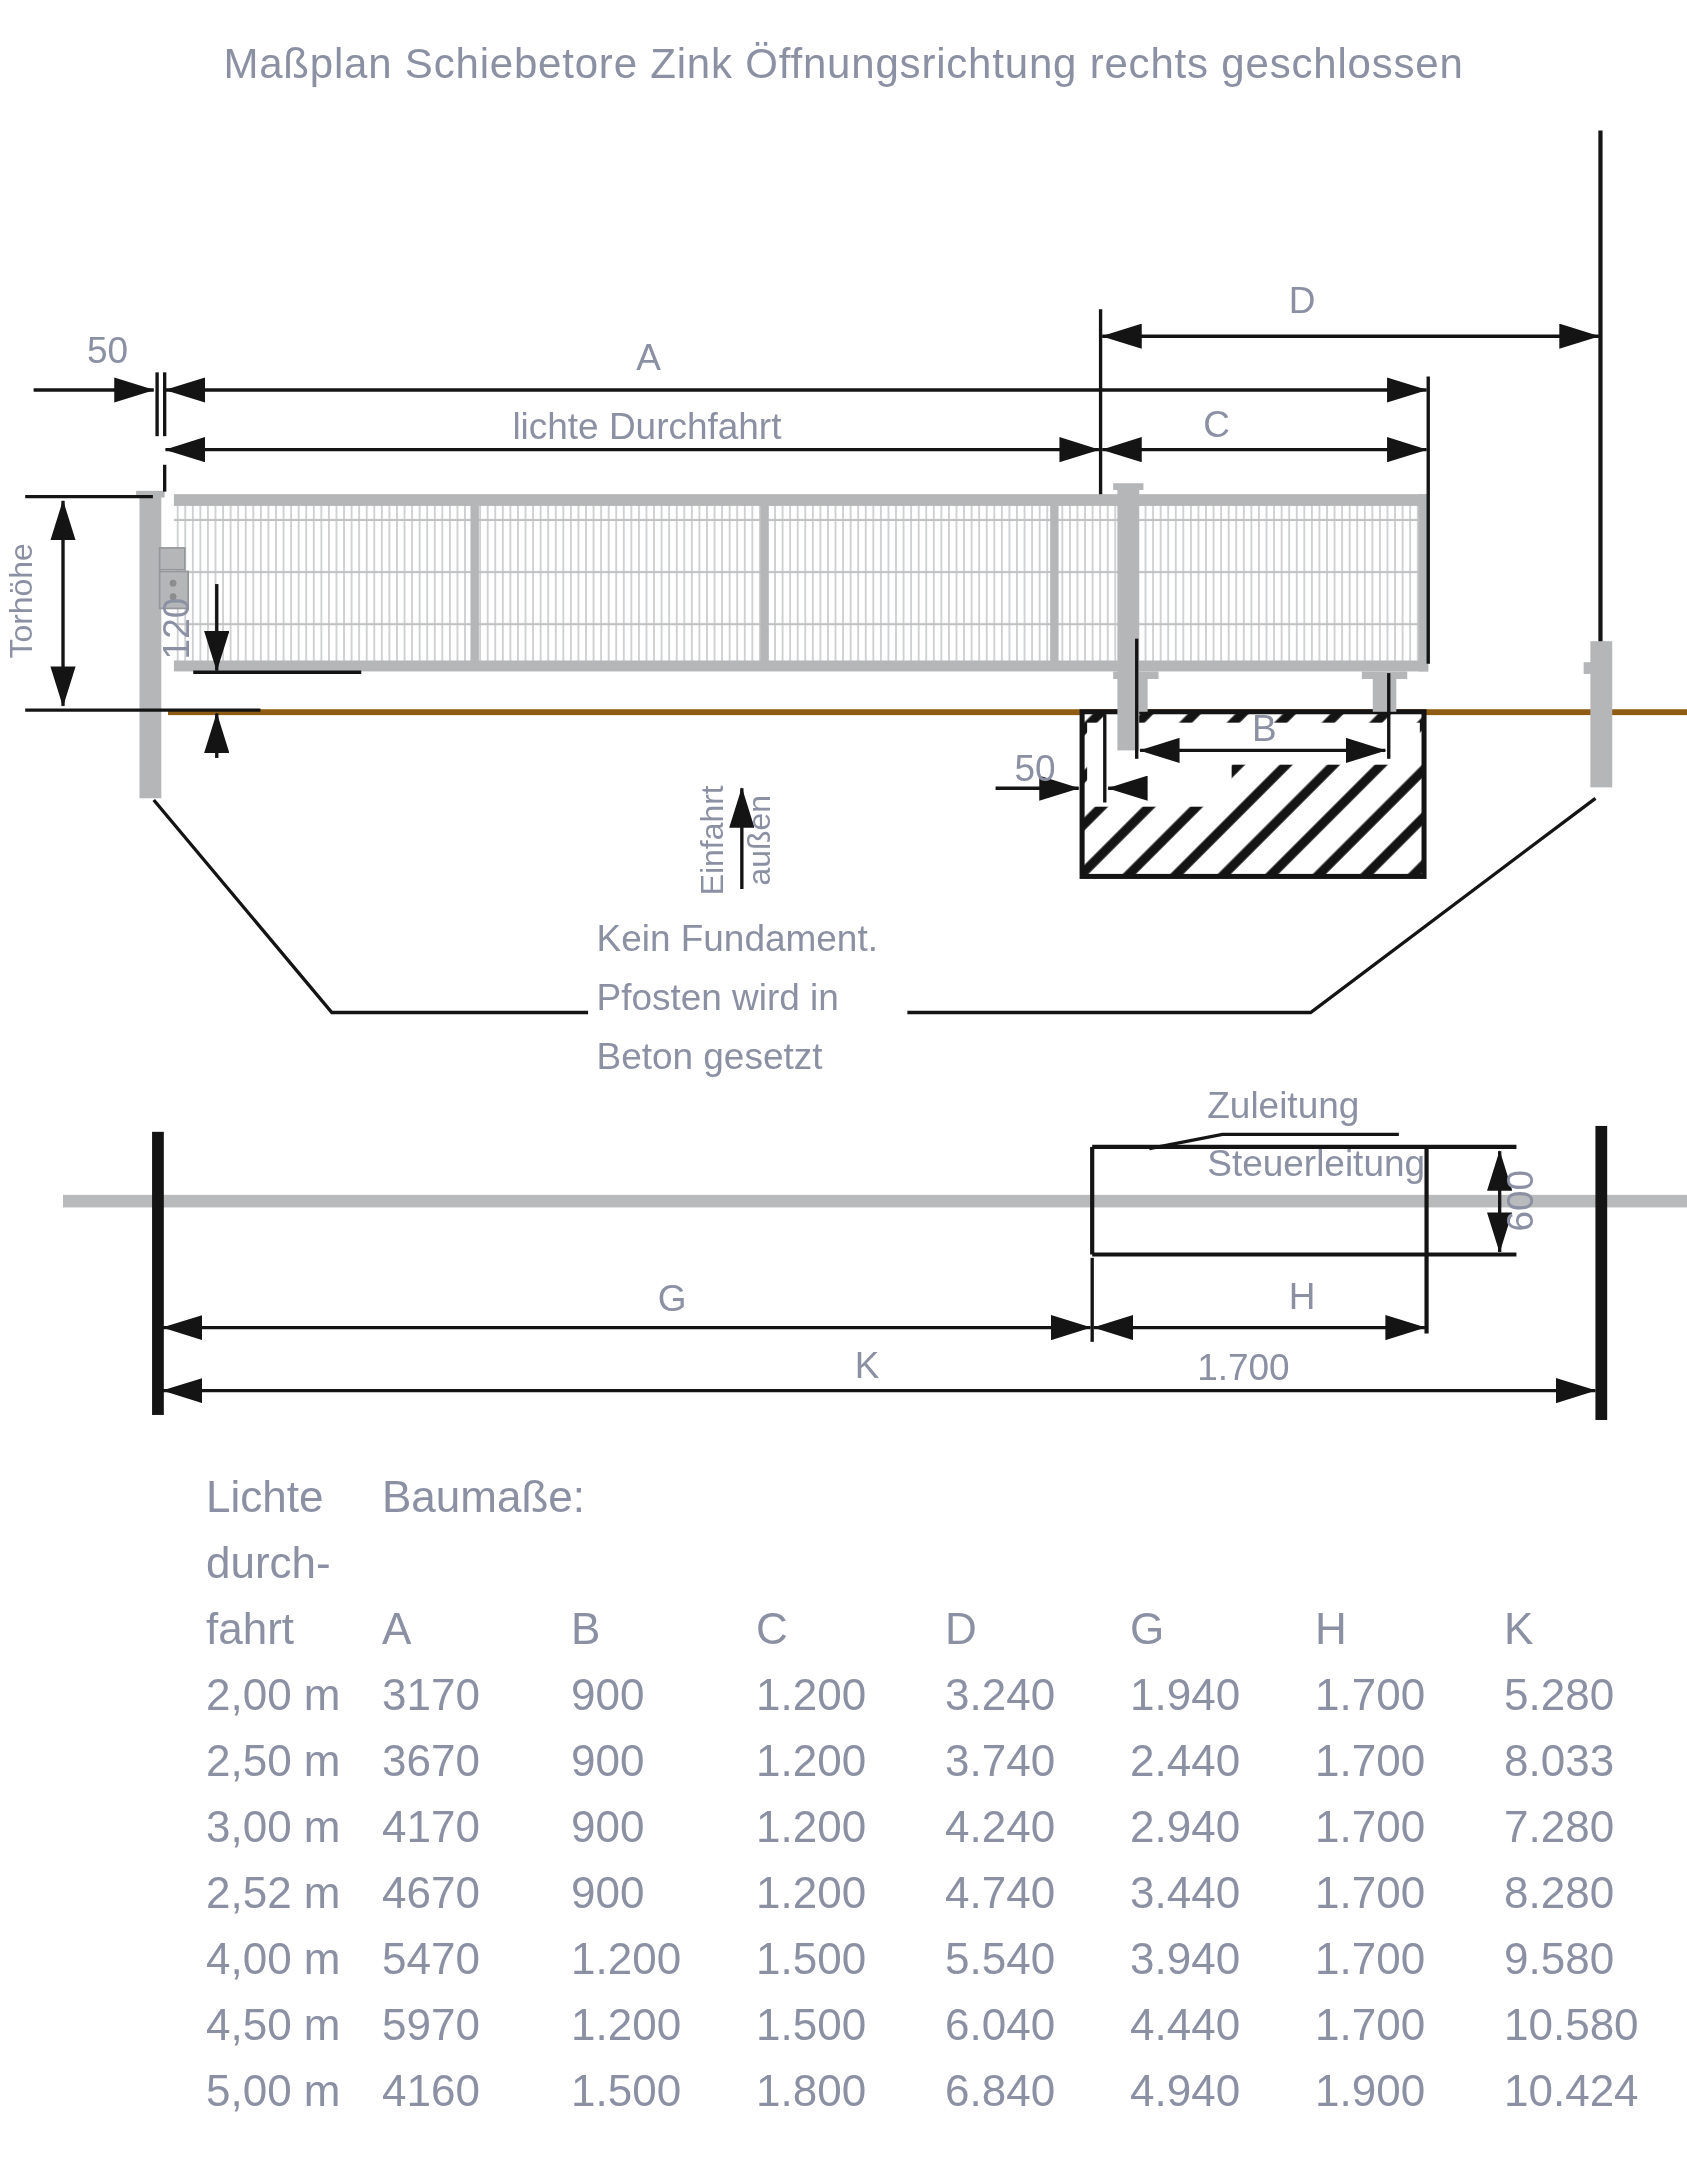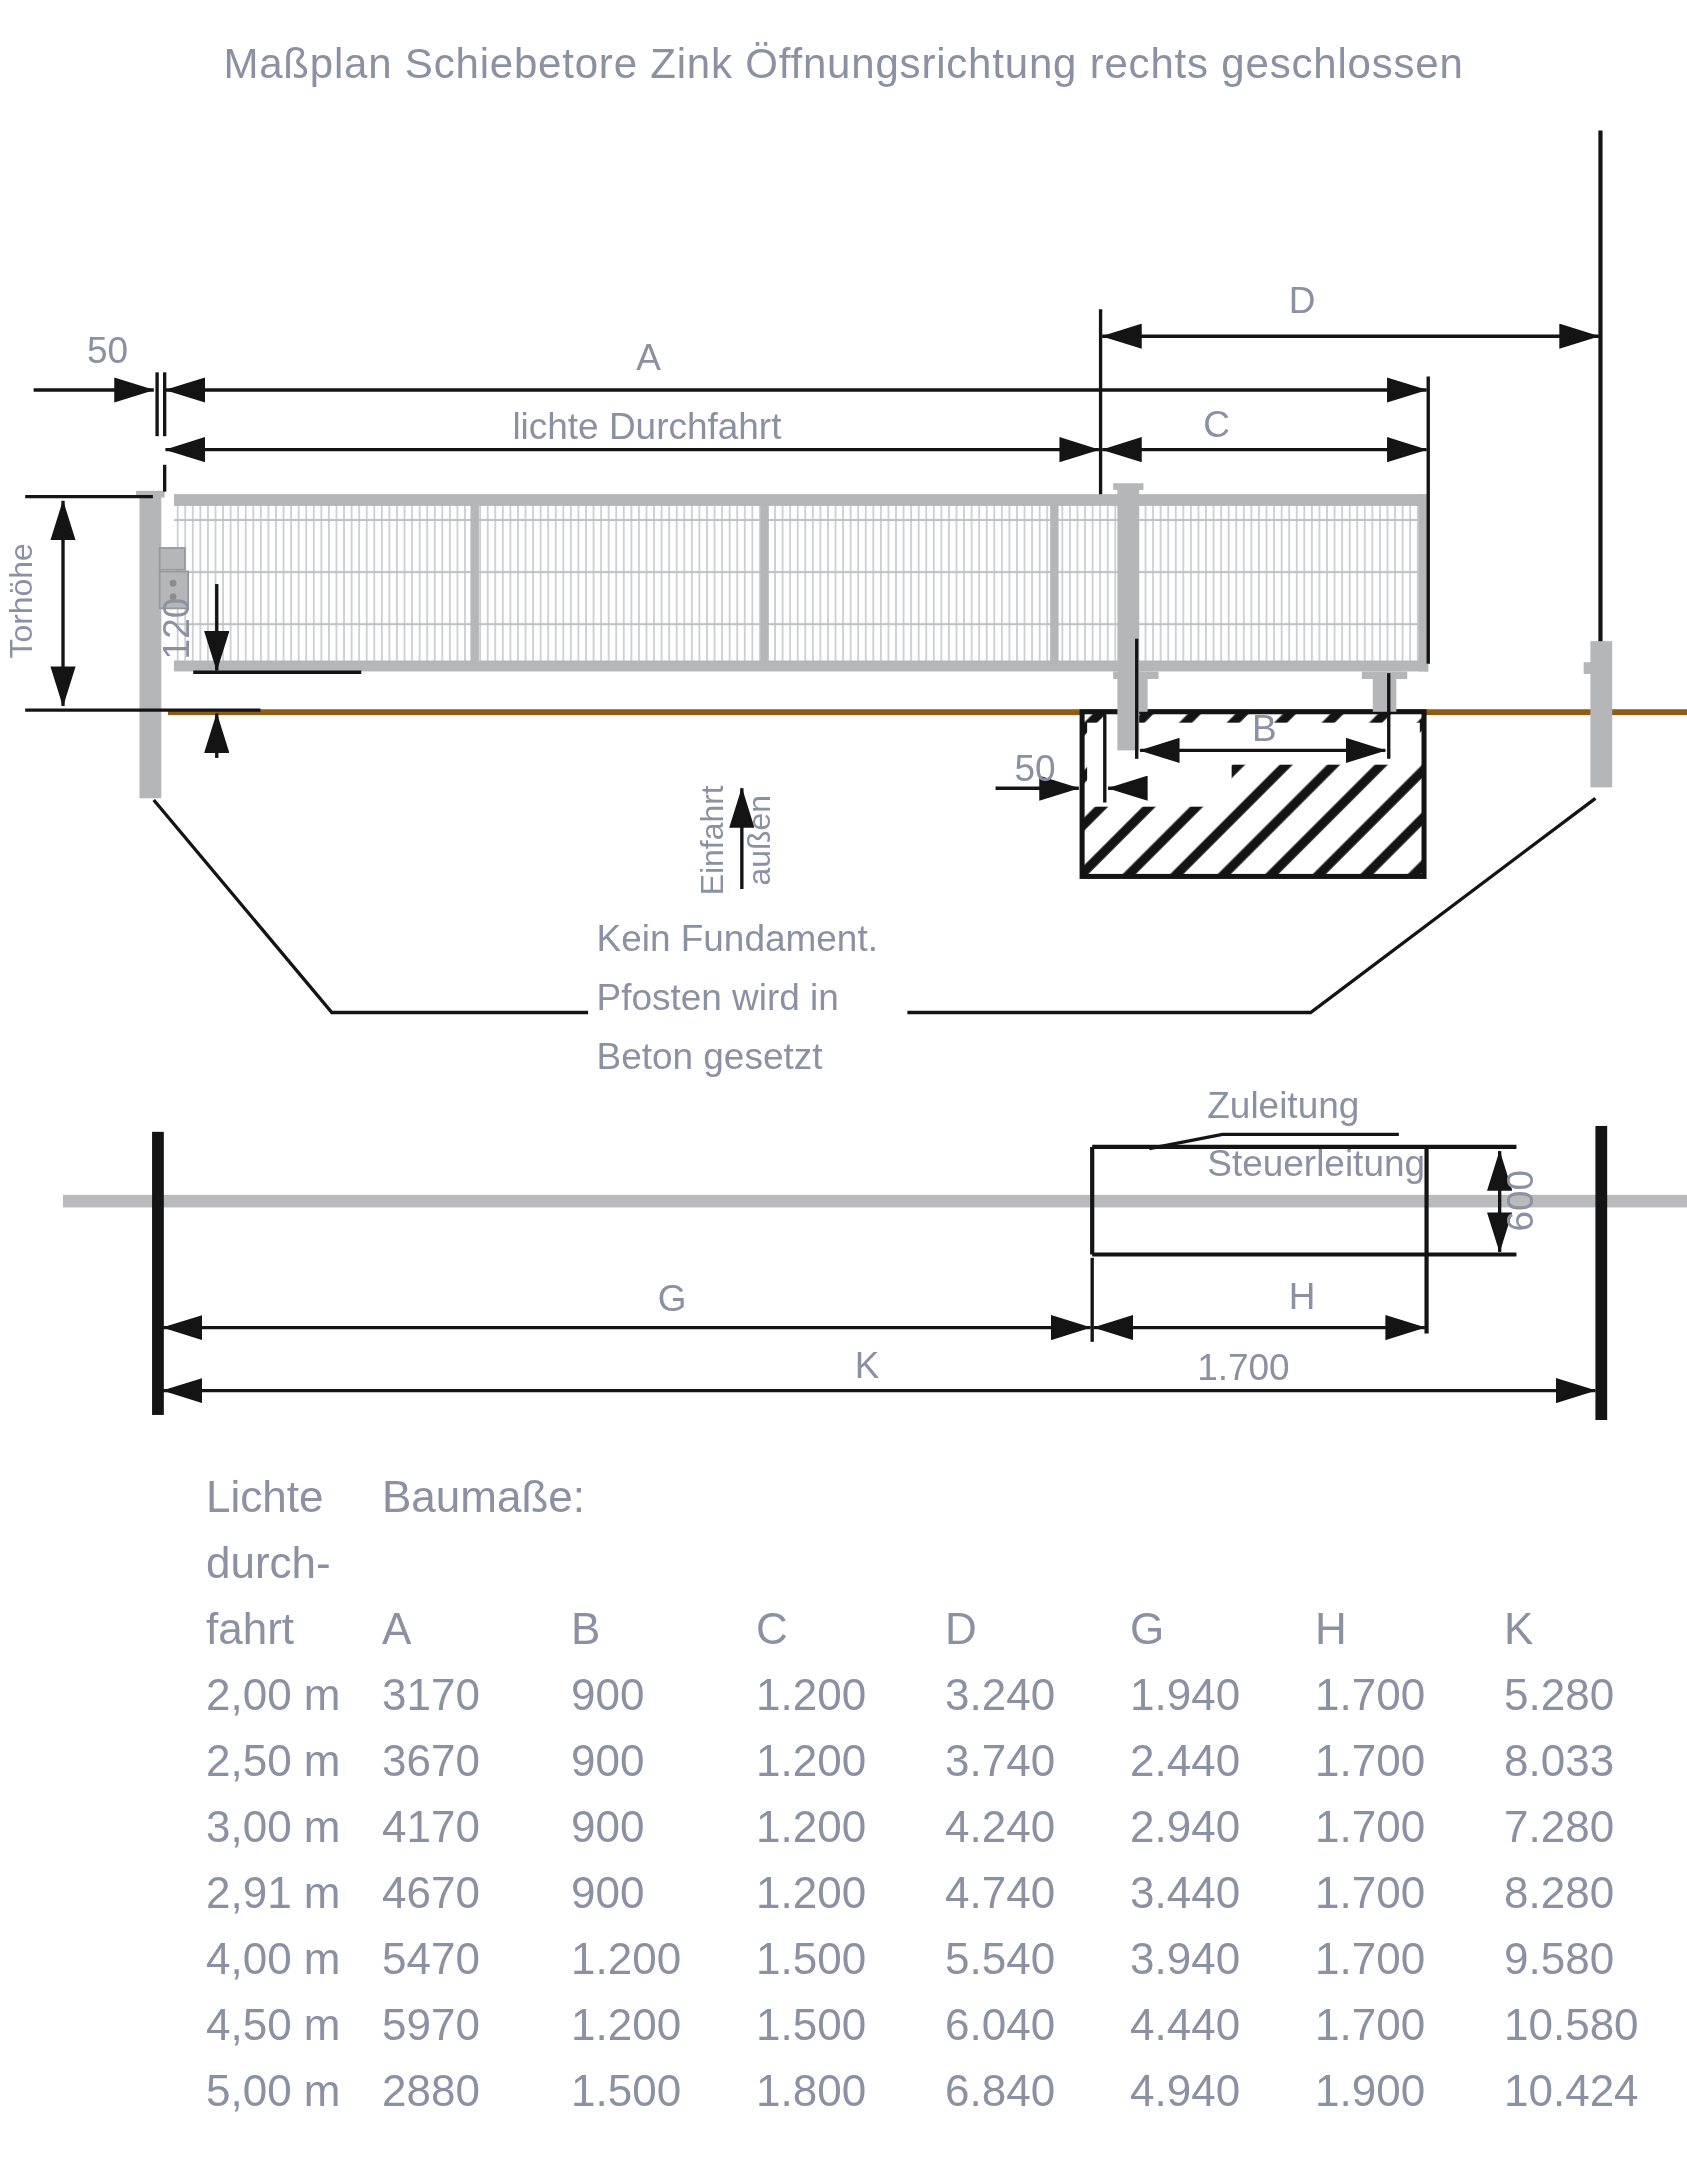--- a/index.html
+++ b/index.html
@@ -208,21 +208,21 @@
 
     <div class="c">3,00 m</div>
     <div class="c">4170</div>
     <div class="c">900</div>
     <div class="c">1.200</div>
     <div class="c">4.240</div>
     <div class="c">2.940</div>
     <div class="c">1.700</div>
     <div class="c">7.280</div>
 
-    <div class="c">2,91 m</div>
+    <div class="c">2,52 m</div>
     <div class="c">4670</div>
     <div class="c">900</div>
     <div class="c">1.200</div>
     <div class="c">4.740</div>
     <div class="c">3.440</div>
     <div class="c">1.700</div>
     <div class="c">8.280</div>
 
     <div class="c">4,00 m</div>
     <div class="c">5470</div>
@@ -236,21 +236,21 @@
     <div class="c">4,50 m</div>
     <div class="c">5970</div>
     <div class="c">1.200</div>
     <div class="c">1.500</div>
     <div class="c">6.040</div>
     <div class="c">4.440</div>
     <div class="c">1.700</div>
     <div class="c">10.580</div>
 
     <div class="c">5,00 m</div>
-    <div class="c">2880</div>
+    <div class="c">4160</div>
     <div class="c">1.500</div>
     <div class="c">1.800</div>
     <div class="c">6.840</div>
     <div class="c">4.940</div>
     <div class="c">1.900</div>
     <div class="c">10.424</div>
   </div>
 
 </div>
 

